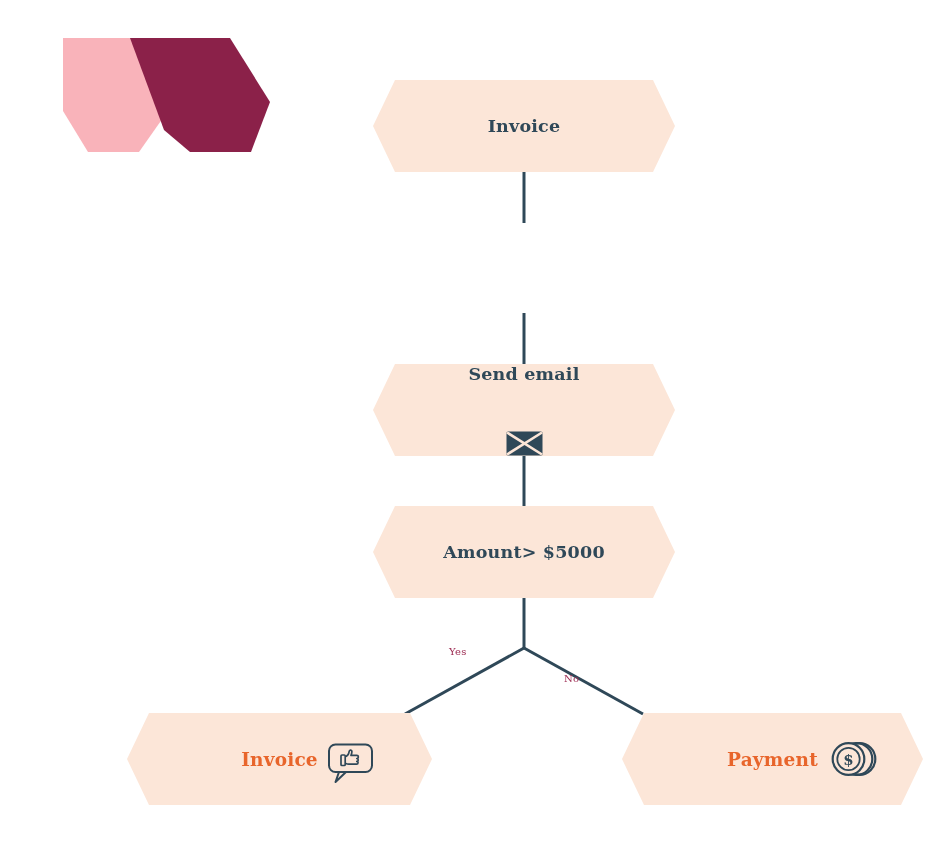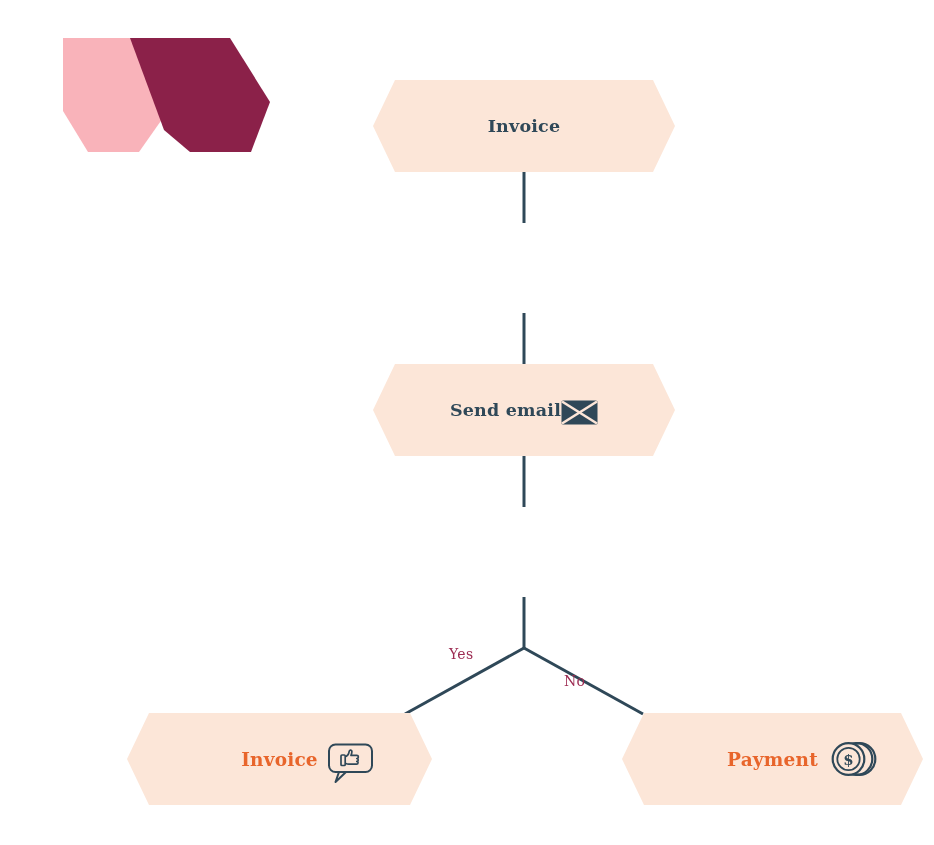--- a/index.html
+++ b/index.html
@@ -19,21 +19,21 @@
   .logo{position:absolute;left:0;top:0;z-index:2;}
 
   
   .hex{
     position:absolute;
     background:#fce6d8;
     clip-path:polygon(0 50%, 22px 0, calc(100% - 22px) 0, 100% 50%, calc(100% - 22px) 100%, 22px 100%);
     display:flex;align-items:center;justify-content:center;
     z-index:3;
   }
-  .hex.col{}
+  .hex.col{flex-direction:column;justify-content:space-between;}
   .hex-label{
     font-weight:bold;font-size:17.5px;color:#2f4858;
     letter-spacing:.2px;line-height:1.15;text-align:center;
   }
   .result-label{
     font-weight:bold;font-size:18.5px;color:#e8652b;
     letter-spacing:.2px;
   }
   .side-icon{
     position:absolute;top:50%;transform:translateY(-50%);
@@ -45,21 +45,21 @@
   #node-invoice        {left:348px;top:80px;width:302px;height:92px;}
   #node-manager-review {left:348px;top:222px;width:302px;height:92px;}
   #node-send-email     {left:348px;top:364px;width:302px;height:92px;}
   #node-decision       {left:348px;top:506px;width:302px;height:92px;}
   #node-invoice-result {left:102px;top:713px;width:305px;height:92px;}
   #node-payment        {left:597px;top:713px;width:301px;height:92px;align-items:center;}
 
   
   .branch-label{
     position:absolute;z-index:4;
-    font-size:14px;color:#9d2b52;letter-spacing:.3px;
+    font-size:10px;color:#9d2b52;letter-spacing:.3px;
   }
   #label-yes{left:424px;top:646px;}
   #label-no {left:539px;top:673px;}
 </style>
 </head>
 <body>
 
 <div class="canvas">
 
   <svg class="connector-layer" width="934" height="845" viewBox="0 0 934 845">
@@ -87,20 +87,23 @@
     <span class="hex-label">Send email</span>
     <span class="envelope-wrap">
       <svg width="37" height="25" viewBox="0 0 37 25">
         <rect x="0.5" y="0.5" width="36" height="24" rx="1.5" fill="#2f4858"></rect>
         <line x1="1" y1="1.5" x2="36" y2="23.5" stroke="#fce6d8" stroke-width="2.6"></line>
         <line x1="36" y1="1.5" x2="1" y2="23.5" stroke="#fce6d8" stroke-width="2.6"></line>
       </svg>
     </span>
   </div>
 
+  <div class="hex" id="node-decision">
+    <span class="hex-label">Amount&gt; $5000</span>
+  </div>
 
   <span class="branch-label" id="label-yes">Yes</span>
   <span class="branch-label" id="label-no">No</span>
 
   <div class="hex" id="node-invoice-result">
     <span class="result-label">Invoice</span>
     <span class="side-icon" style="left:calc(50% + 47px);">
       <svg width="47" height="48" viewBox="0 0 47 48" fill="none" stroke="#2f4858">
         <rect x="2" y="9.5" width="43" height="27.5" rx="6.5" stroke-width="2"></rect>
         <path d="M12 37 L8.5 47 L19 37" stroke-width="2" stroke-linejoin="round" fill="#ffffff00"></path>

